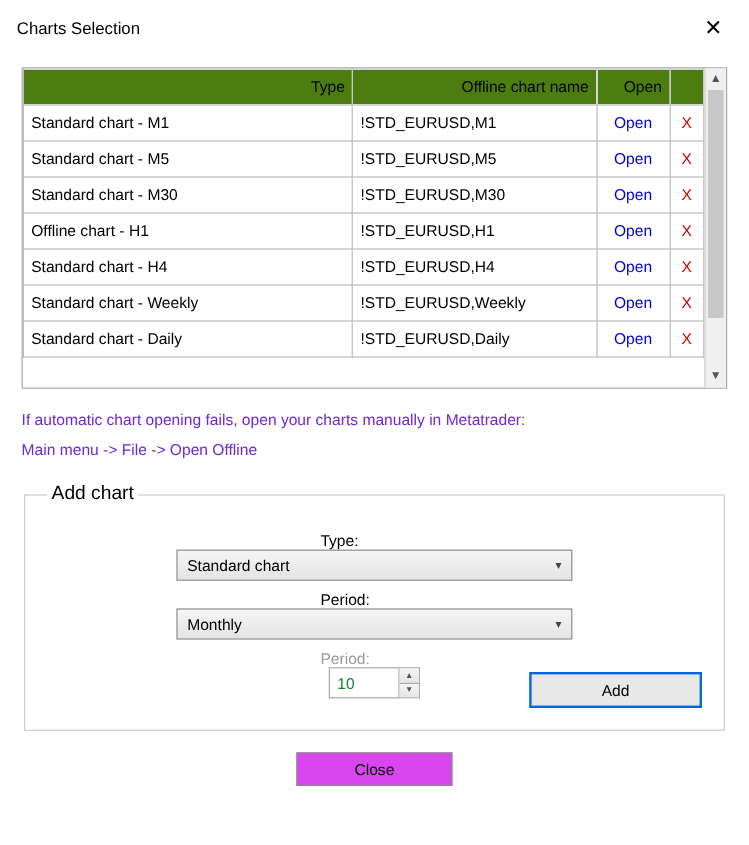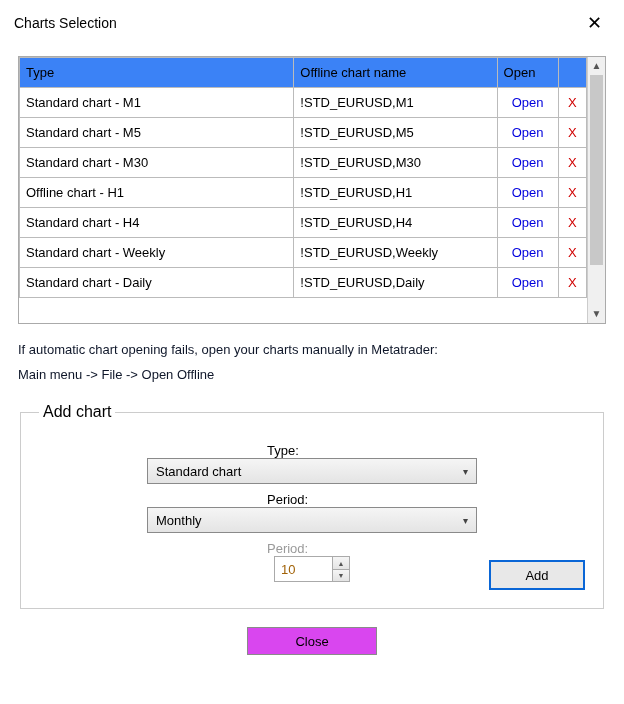--- a/index.html
+++ b/index.html
@@ -49,22 +49,22 @@
   th, td {
     border: 1px solid #bbb;
     padding: 6px 6px;
     text-align: left;
     font-weight: normal;
     height: 30px;
     overflow: hidden;
     white-space: nowrap;
   }
   th {
-    text-align: left;
-    background: #3b82f6;
+    text-align: right;
+    background: #4d7c0f;
     font-weight: normal;
   }
   col.c-type   { width: 270px; }
   col.c-name   { width: 200px; }
   col.c-open   { width: 60px; }
   col.c-del    { width: 28px; }
   td.open-cell { color: #0000dd; text-align: center; cursor: default; }
   td.del-cell  { color: #d00000; text-align: center; cursor: default; font-weight: 500; }
   .scrollgutter {
     width: 18px;
@@ -89,21 +89,21 @@
   }
   .scrollgutter .thumb {
     position: absolute;
     top: 0;
     left: 2px;
     right: 2px;
     height: 190px;
     background: #c8c8c8;
   }
   .hint {
-    color: #0f172a;
+    color: #6d28d9;
     margin: 14px 0 4px 0;
     line-height: 1.9;
     font-size: 13px;
   }
   fieldset.addchart {
     border: 1px solid #ccc;
     margin-top: 16px;
     padding: 14px 18px 18px 18px;
   }
   fieldset.addchart legend {
@@ -140,21 +140,21 @@
     display: flex;
     align-items: stretch;
     height: 26px;
   }
   .spinner input {
     width: 58px;
     border: 1px solid #aaa;
     border-right: none;
     padding: 0 6px;
     font-size: 13px;
-    color: #a16207;
+    color: #15803d;
     background: #fff;
   }
   .spinbtns {
     display: flex;
     flex-direction: column;
     border: 1px solid #aaa;
     width: 18px;
   }
   .spinbtns div {
     flex: 1;
@@ -166,21 +166,21 @@
     cursor: default;
     color: #555;
   }
   .spinbtns div:first-child { border-bottom: 1px solid #aaa; }
   .addbtn-row {
     display: flex;
     justify-content: flex-end;
     margin-top: -30px;
   }
   button.addbtn {
-    width: 96px;
+    width: 144px;
     height: 30px;
     border: 2px solid #0a66d6;
     background: #e8e8e8;
     font-size: 13px;
     cursor: default;
   }
   .closerow {
     display: flex;
     justify-content: center;
     margin-top: 18px;

